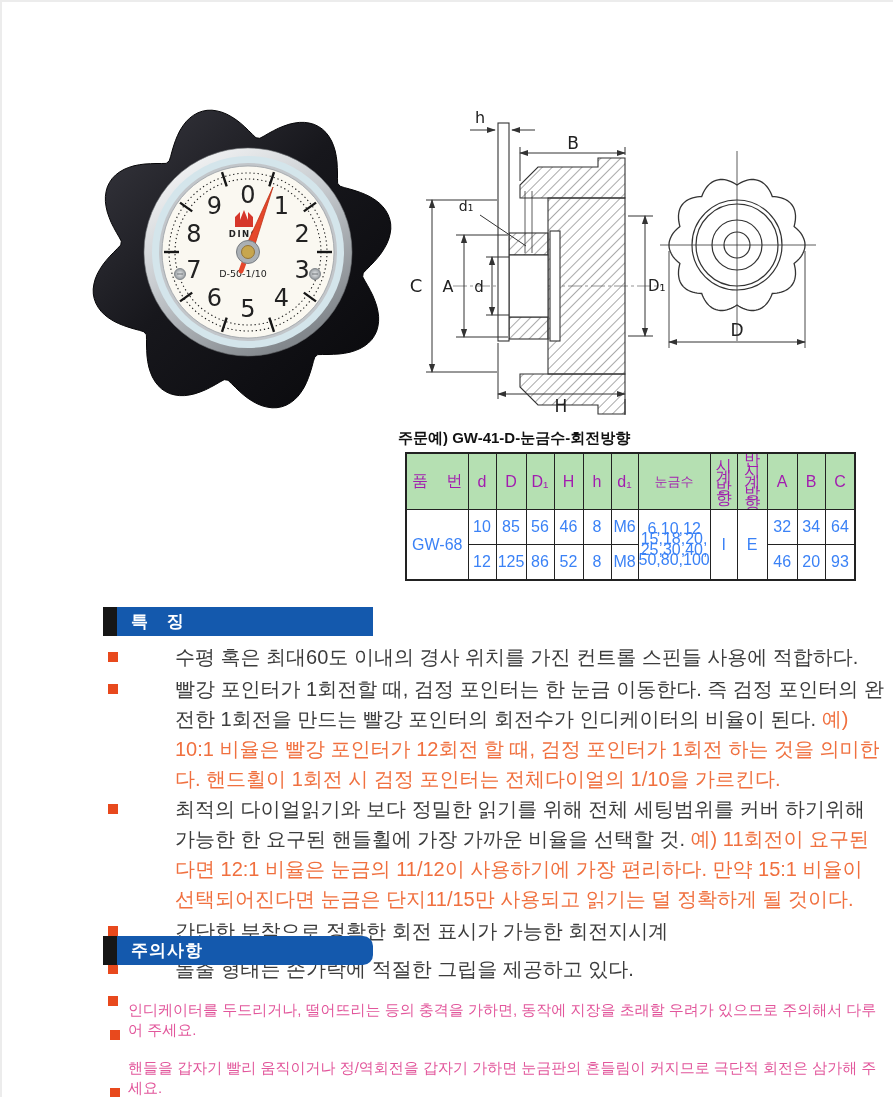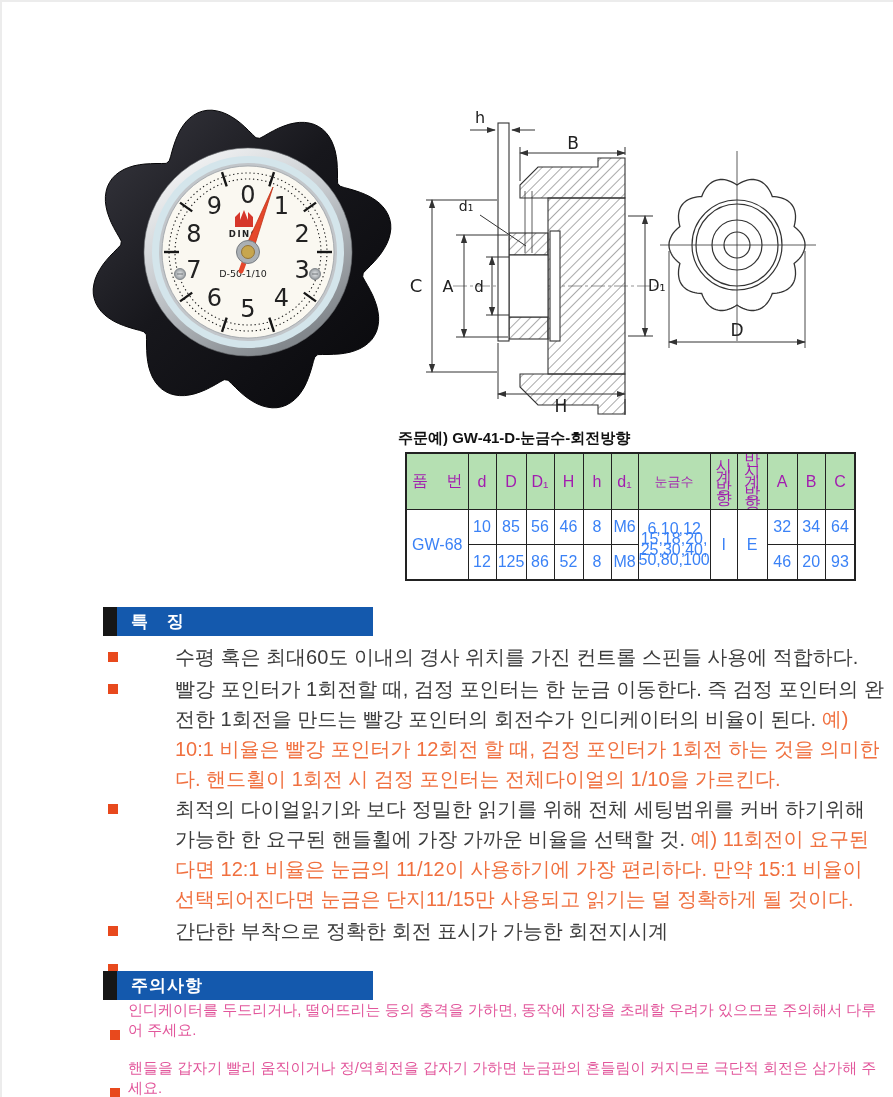--- a/index.html
+++ b/index.html
@@ -284,26 +284,30 @@
       <span><span>빨강 포인터가 1회전할 때, 검정 포인터는 한 눈금 이동한다. 즉 검정 포인터의 완전한 1회전을 만드는 빨강 포인터의 회전수가 인디케이터의 비율이 된다.</span> <span class="ex">예) 10:1 비율은 빨강 포인터가 12회전 할 때, 검정 포인터가 1회전 하는 것을 의미한다. 핸드휠이 1회전 시 검정 포인터는 전체다이얼의 1/10을 가르킨다.</span></span>
     </div>
     <div class="feat-item fi-3">
       <span class="sq"></span>
       <span><span>최적의 다이얼읽기와 보다 정밀한 읽기를 위해 전체 세팅범위를 커버 하기위해 가능한 한 요구된 핸들휠에 가장 가까운 비율을 선택할 것.</span> <span class="ex">예) 11회전이 요구된다면 12:1 비율은 눈금의 11/12이 사용하기에 가장 편리하다. 만약 15:1 비율이 선택되어진다면 눈금은 단지11/15만 사용되고 읽기는 덜 정확하게 될 것이다.</span></span>
     </div>
     <div class="feat-item fi-4">
       <span class="sq"></span>
       <span><span>간단한 부착으로 정확한 회전 표시가 가능한 회전지시계</span></span>
     </div>
+    <div class="feat-item fi-5">
+      <span class="sq"></span>
+      <span><span>돌출 형태는 손가락에 적절한 그립을 제공하고 있다.</span></span>
+    </div>
     <div class="feat-item fi-6">
       <span class="sq"></span>
     </div>
   </div>
 
-  <div class="sec-bar" style="top:971px;">
+  <div class="sec-bar" style="top:936px;border-radius:10px;">
     <span class="bar-accent"></span>
     <span class="bar-title" style="word-spacing:0;">주의사항</span>
   </div>
 
   <div class="caut-list">
     <div class="caut-item">
       <span class="sq"></span>
       <span class="caut-text">인디케이터를 두드리거나, 떨어뜨리는 등의 충격을 가하면, 동작에 지장을 초래할 우려가 있으므로 주의해서 다루어 주세요.</span>
     </div>
     <div class="caut-item">

